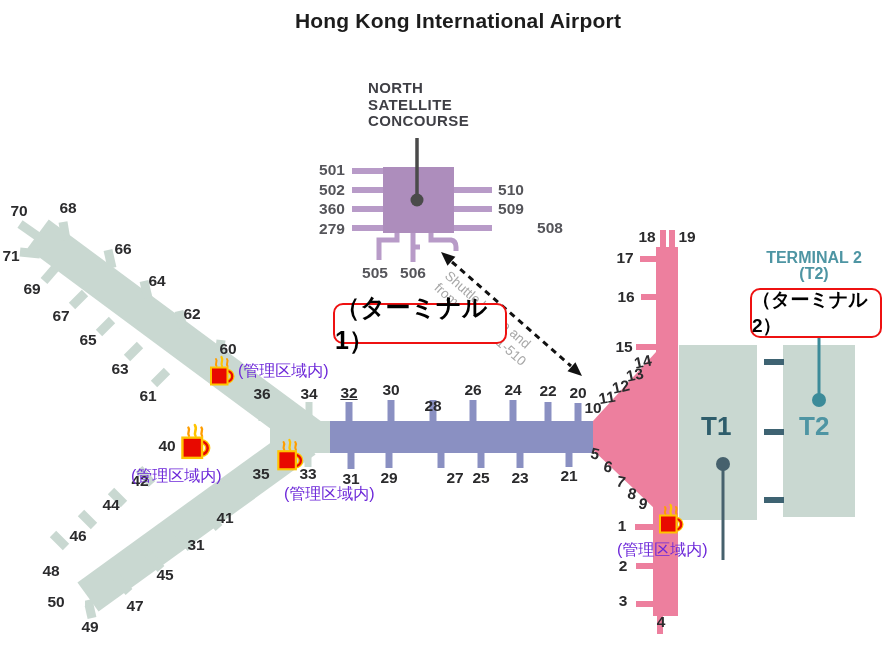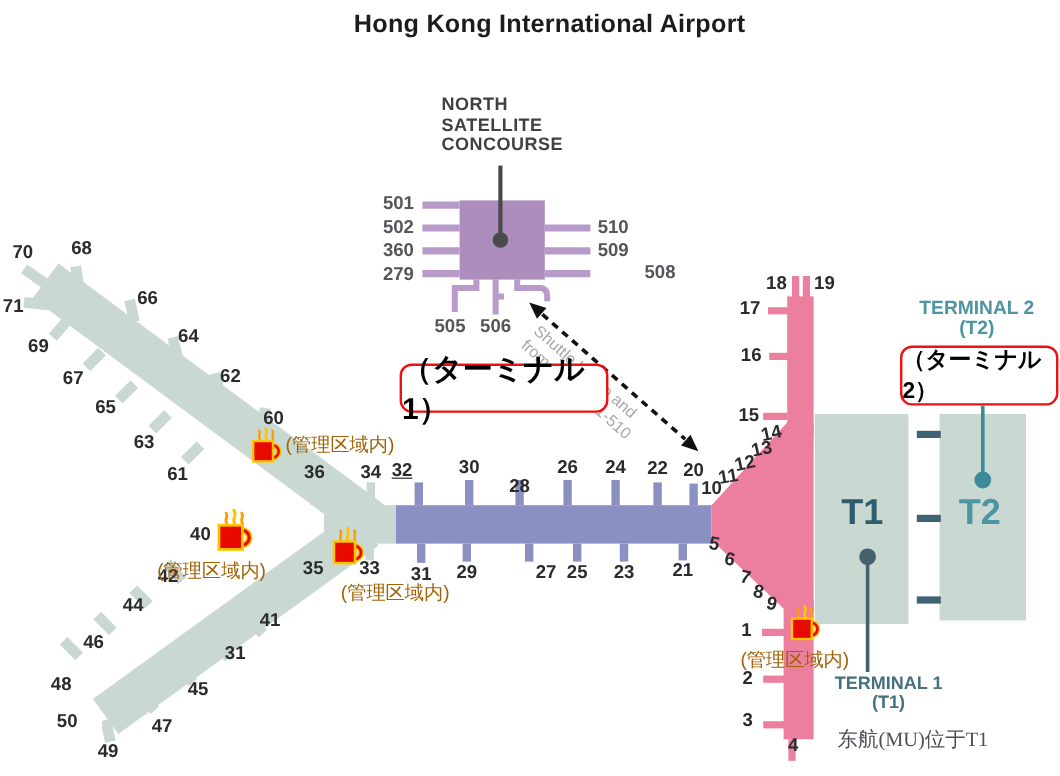--- a/index.html
+++ b/index.html
@@ -17,29 +17,29 @@
   .shuttle-note{left:452px;top:268px;transform:rotate(41.5deg);transform-origin:0 0;
                 font-size:13.5px;line-height:16px;color:var(--shuttle-gray);}
   .callout{border:2.5px solid var(--callout-red);border-radius:10px;background:#ffffff;
            display:flex;align-items:center;justify-content:center;font-weight:bold;color:#000;z-index:6;}
   .callout-t1{left:333px;top:303px;width:170px;height:37px;font-size:25px;}
   .callout-t2{left:750px;top:288px;width:128px;height:46px;font-size:19px;}
   .terminal2-name{left:745px;top:250px;width:138px;text-align:center;font-size:16px;
                   line-height:16px;font-weight:bold;color:var(--teal);}
   .terminal1-name{left:678px;top:562px;width:125px;text-align:center;font-size:15px;
                   line-height:16px;font-weight:bold;color:var(--teal-dark);}
-  .t-big{font-size:30px;font-weight:bold;z-index:3;}
+  .t-big{font-size:26px;font-weight:bold;z-index:3;}
   .t1-big{left:701px;top:411px;color:var(--t1-text);}
   .t2-big{left:799px;top:411px;color:var(--teal);}
   .bottom-note{left:698px;top:605px;font-size:17px;color:var(--note-gray);
                font-family:"Liberation Serif",serif;}
   .gate{position:absolute;font-size:15.5px;font-weight:bold;color:var(--gate-ink);z-index:4;
         transform:translate(-50%,-50%);}
   .gate.nsc{color:var(--nsc-gray);}
-  .admin-label{position:absolute;font-size:16px;color:#a16207;z-index:6;white-space:nowrap;}
+  .admin-label{position:absolute;font-size:16px;color:#6d28d9;z-index:6;white-space:nowrap;}
   .cup{position:absolute;z-index:7;overflow:visible;}
   .cup-body{fill:var(--cup-red);stroke:var(--steam-yellow);stroke-width:2;}
   .cup-handle-outer{fill:none;stroke:var(--steam-yellow);stroke-width:4.6;}
   .cup-handle-inner{fill:none;stroke:var(--cup-red);stroke-width:2.2;}
   .steam-o{fill:none;stroke:var(--steam-orange);stroke-width:2;stroke-linecap:round;}
   .steam-y{fill:none;stroke:var(--steam-yellow);stroke-width:2.2;stroke-linecap:round;}
   
   .f-green{fill:var(--map-green);} .s-green{stroke:var(--map-green);}
   .f-blue{fill:var(--pier-blue);}  .s-blue{stroke:var(--pier-blue);}
   .f-pink{fill:var(--terminal-pink);} .s-pink{stroke:var(--terminal-pink);}
@@ -198,45 +198,42 @@
 CONCOURSE</div>
 
   <div class="abs shuttle-note multiline">Shuttle bus to and
 from gates 501-510</div>
 
   <div class="abs callout callout-t1">（ターミナル1）</div>
   <div class="abs callout callout-t2">（ターミナル2）</div>
 
   <div class="abs terminal2-name multiline">TERMINAL 2
 (T2)</div>
-  <div class="abs terminal1-name multiline">TERMINAL 1
-(T1)</div>
 
   <div class="abs t-big t1-big">T1</div>
   <div class="abs t-big t2-big">T2</div>
 
-  <div class="abs bottom-note">东航(MU)位于T1</div>
 
   <div>
       <span class="gate" style="left: 19px; top: 211px;">70</span>
       <span class="gate" style="left: 68px; top: 208px;">68</span>
       <span class="gate" style="left: 11px; top: 256px;">71</span>
       <span class="gate" style="left: 123px; top: 249px;">66</span>
       <span class="gate" style="left: 32px; top: 289px;">69</span>
       <span class="gate" style="left: 157px; top: 281px;">64</span>
       <span class="gate" style="left: 61px; top: 316px;">67</span>
       <span class="gate" style="left: 192px; top: 314px;">62</span>
       <span class="gate" style="left: 88px; top: 340px;">65</span>
       <span class="gate" style="left: 228px; top: 349px;">60</span>
       <span class="gate" style="left: 120px; top: 369px;">63</span>
       <span class="gate" style="left: 148px; top: 396px;">61</span>
       <span class="gate" style="left: 167px; top: 446px;">40</span>
       <span class="gate" style="left: 262px; top: 394px;">36</span>
       <span class="gate" style="left: 309px; top: 394px;">34</span>
-      <span class="gate" style="left: 335px; top: 393px; text-decoration: underline;">32</span>
+      <span class="gate" style="left: 349px; top: 393px; text-decoration: underline;">32</span>
       <span class="gate" style="left: 391px; top: 390px;">30</span>
       <span class="gate" style="left: 433px; top: 406px;">28</span>
       <span class="gate" style="left: 473px; top: 390px;">26</span>
       <span class="gate" style="left: 513px; top: 390px;">24</span>
       <span class="gate" style="left: 548px; top: 391px;">22</span>
       <span class="gate" style="left: 578px; top: 393px;">20</span>
       <span class="gate" style="left: 261px; top: 474px;">35</span>
       <span class="gate" style="left: 308px; top: 474px;">33</span>
       <span class="gate" style="left: 351px; top: 479px;">31</span>
       <span class="gate" style="left: 389px; top: 478px;">29</span>

